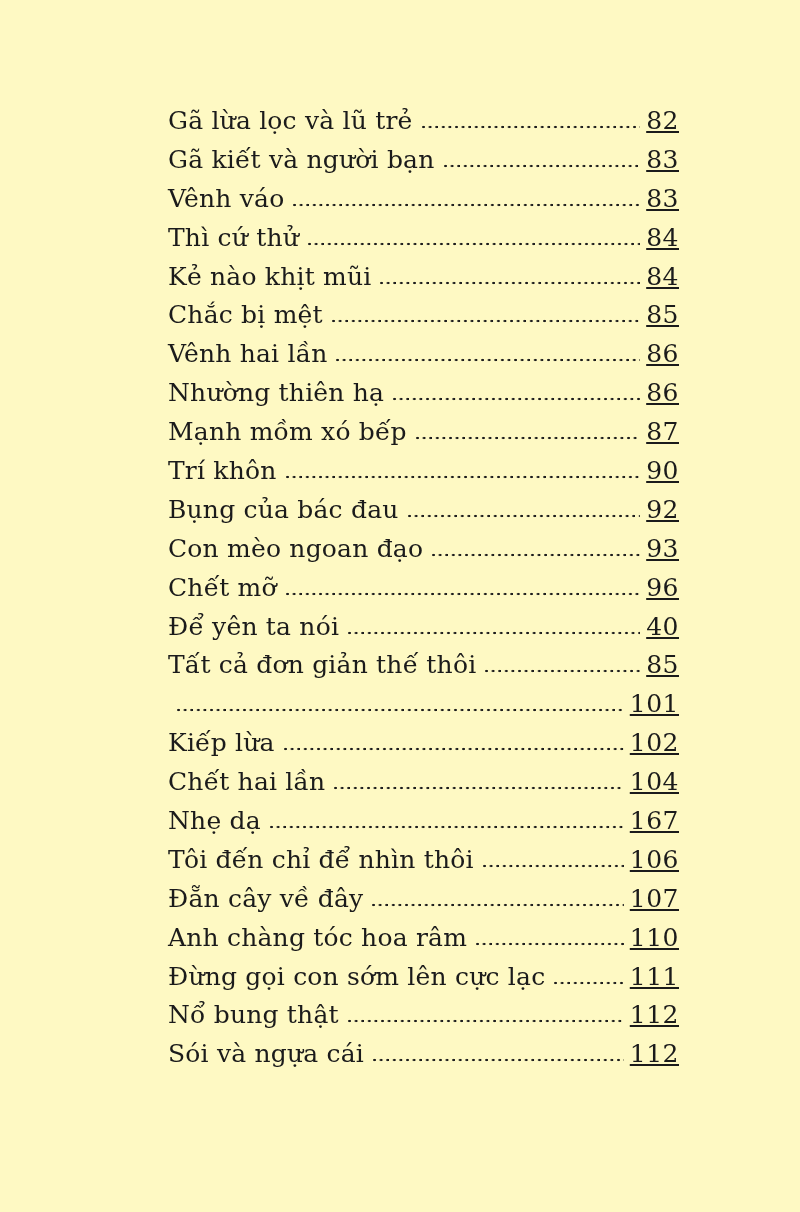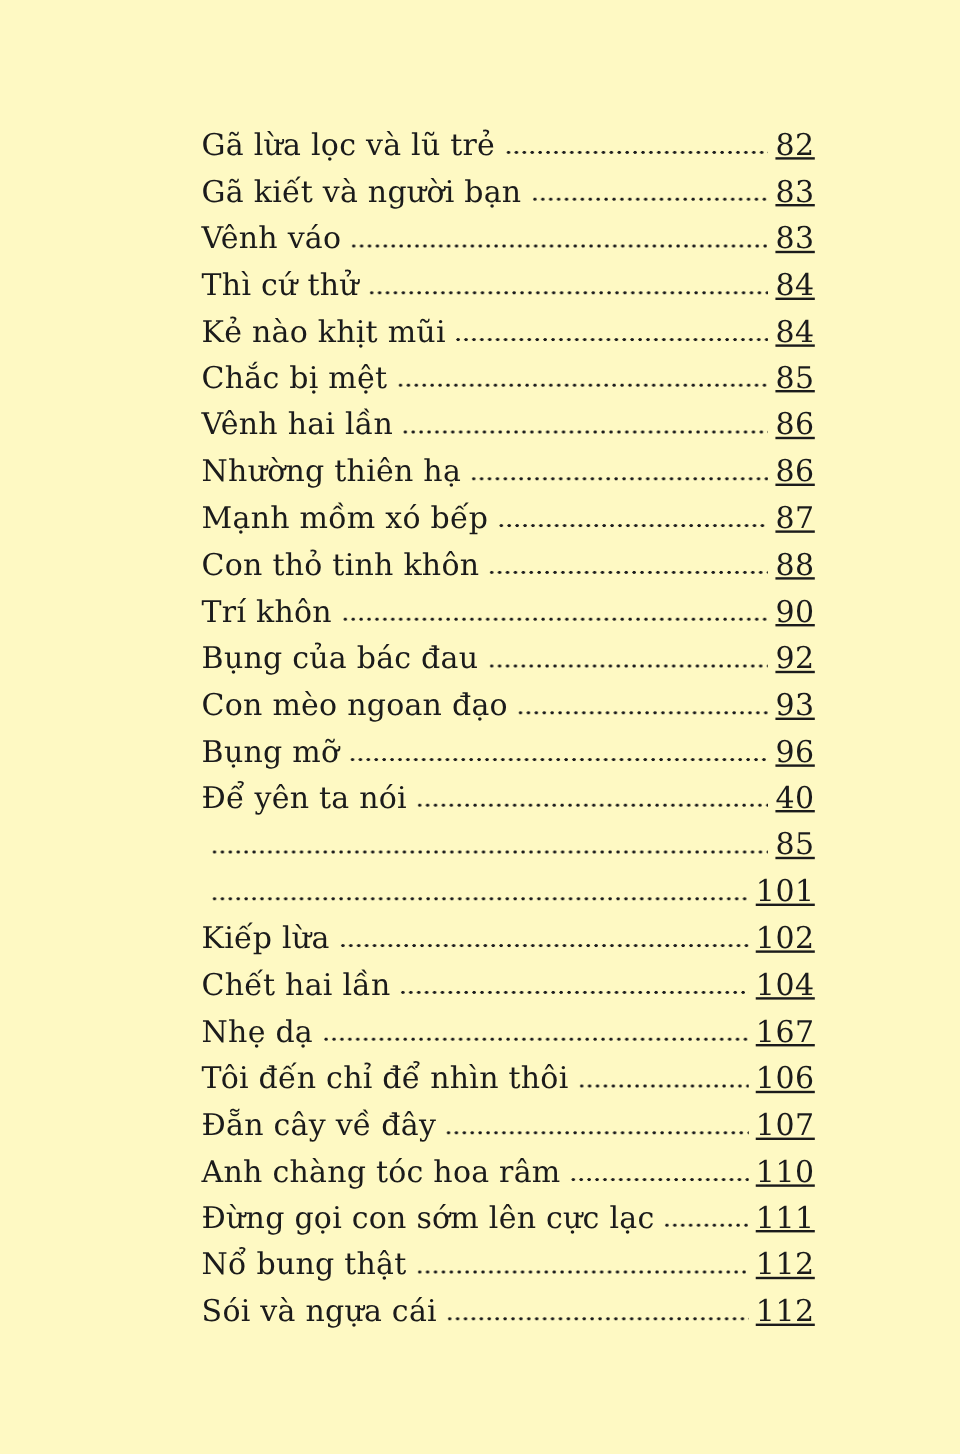--- a/index.html
+++ b/index.html
@@ -105,50 +105,46 @@
       <span class="toc-title">Nhường thiên hạ</span>
       <span class="leader"></span>
       <span class="toc-page-num">86</span>
     </div>
       <div class="toc-row">
       <span class="toc-title">Mạnh mồm xó bếp</span>
       <span class="leader"></span>
       <span class="toc-page-num">87</span>
     </div>
       <div class="toc-row">
-      <span class="toc-title">Con thỏ tinh khôn</span>
-      <span class="leader"></span>
-      <span class="toc-page-num">88</span>
-    </div>
-      <div class="toc-row">
       <span class="toc-title">Trí khôn</span>
       <span class="leader"></span>
       <span class="toc-page-num">90</span>
     </div>
       <div class="toc-row">
       <span class="toc-title">Bụng của bác đau</span>
       <span class="leader"></span>
       <span class="toc-page-num">92</span>
     </div>
       <div class="toc-row">
       <span class="toc-title">Con mèo ngoan đạo</span>
       <span class="leader"></span>
       <span class="toc-page-num">93</span>
     </div>
       <div class="toc-row">
-      <span class="toc-title">Bụng mỡ</span>
+      <span class="toc-title">Chết mỡ</span>
       <span class="leader"></span>
       <span class="toc-page-num">96</span>
     </div>
       <div class="toc-row">
       <span class="toc-title">Để yên ta nói</span>
       <span class="leader"></span>
       <span class="toc-page-num">40</span>
     </div>
       <div class="toc-row">
+      <span class="toc-title">Tất cả đơn giản thế thôi</span>
       <span class="leader"></span>
       <span class="toc-page-num">85</span>
     </div>
       <div class="toc-row">
       <span class="leader"></span>
       <span class="toc-page-num">101</span>
     </div>
       <div class="toc-row">
       <span class="toc-title">Kiếp lừa</span>
       <span class="leader"></span>

